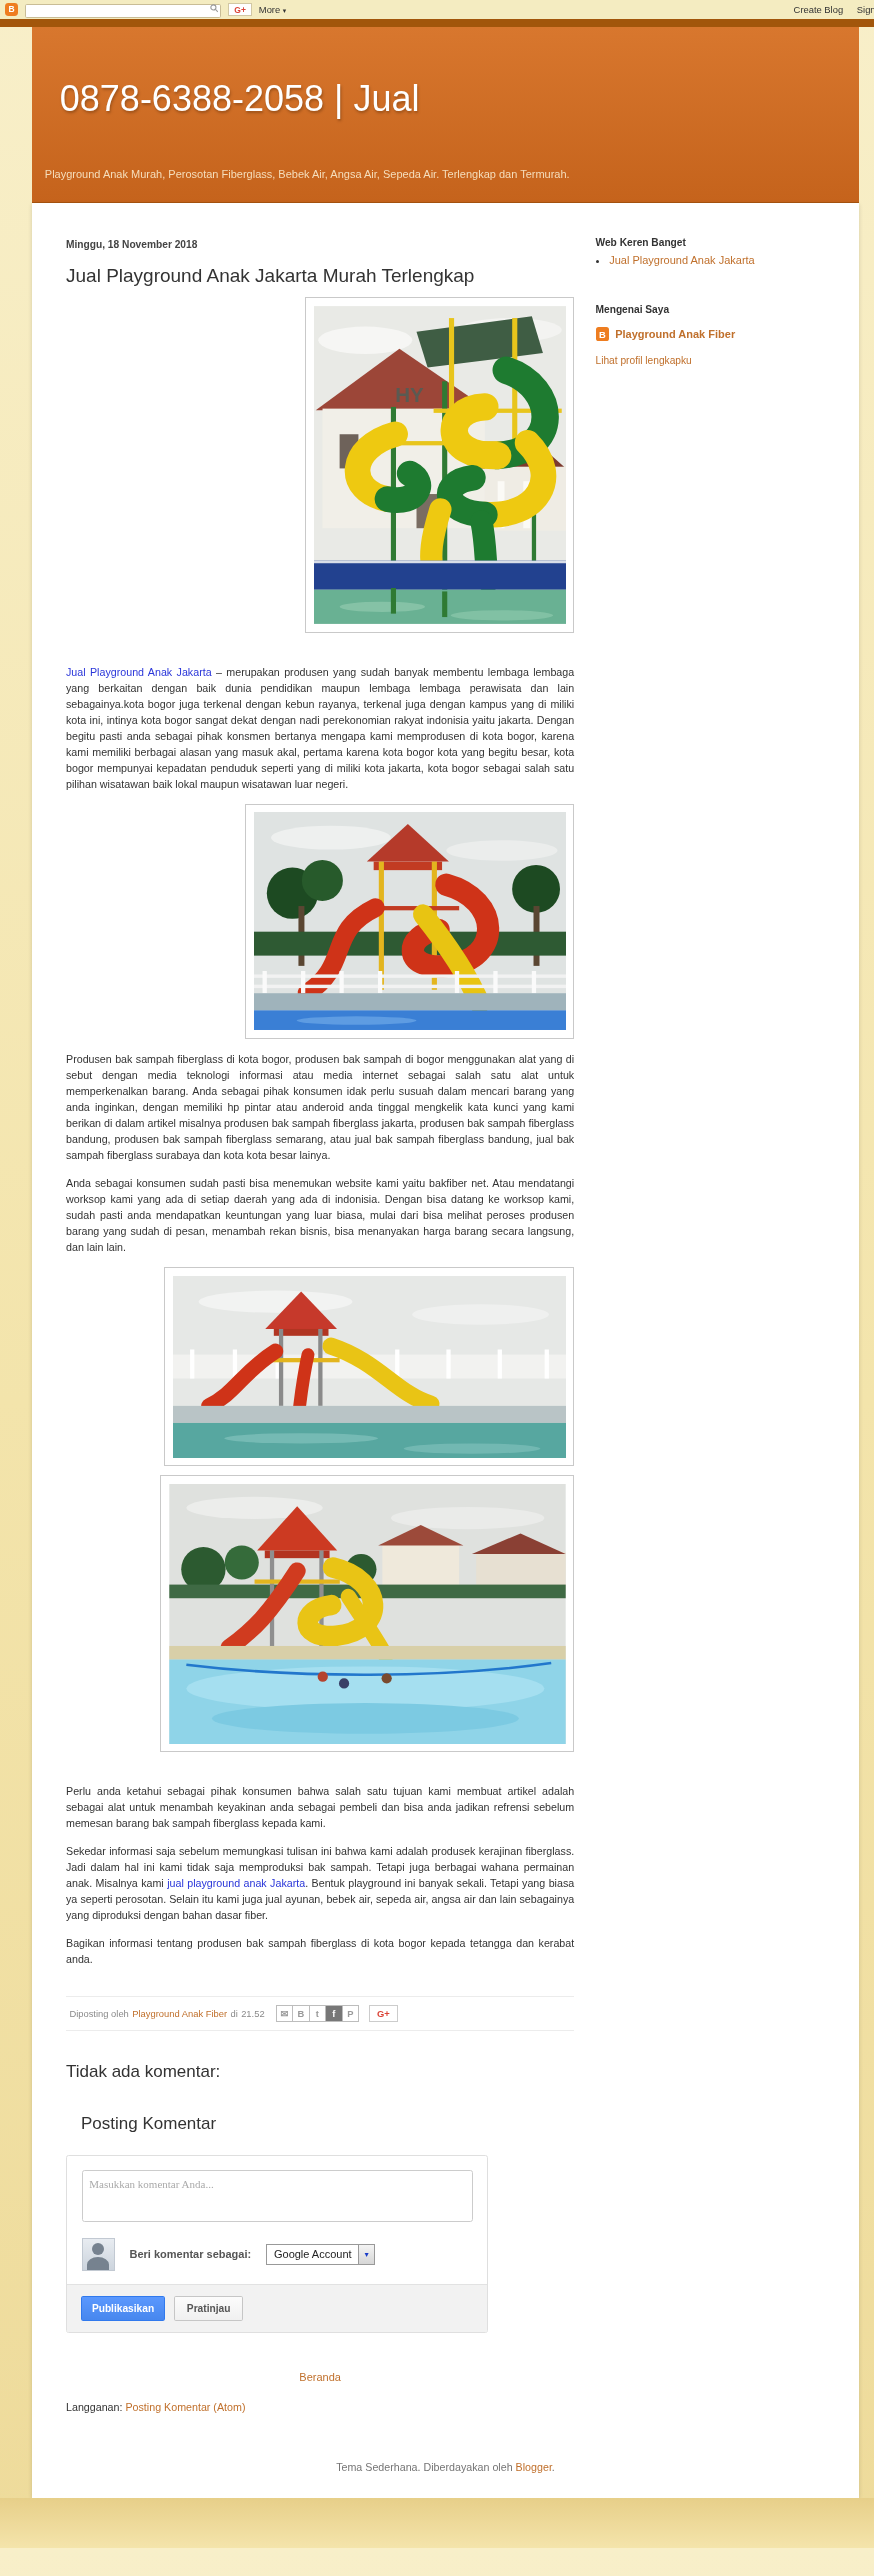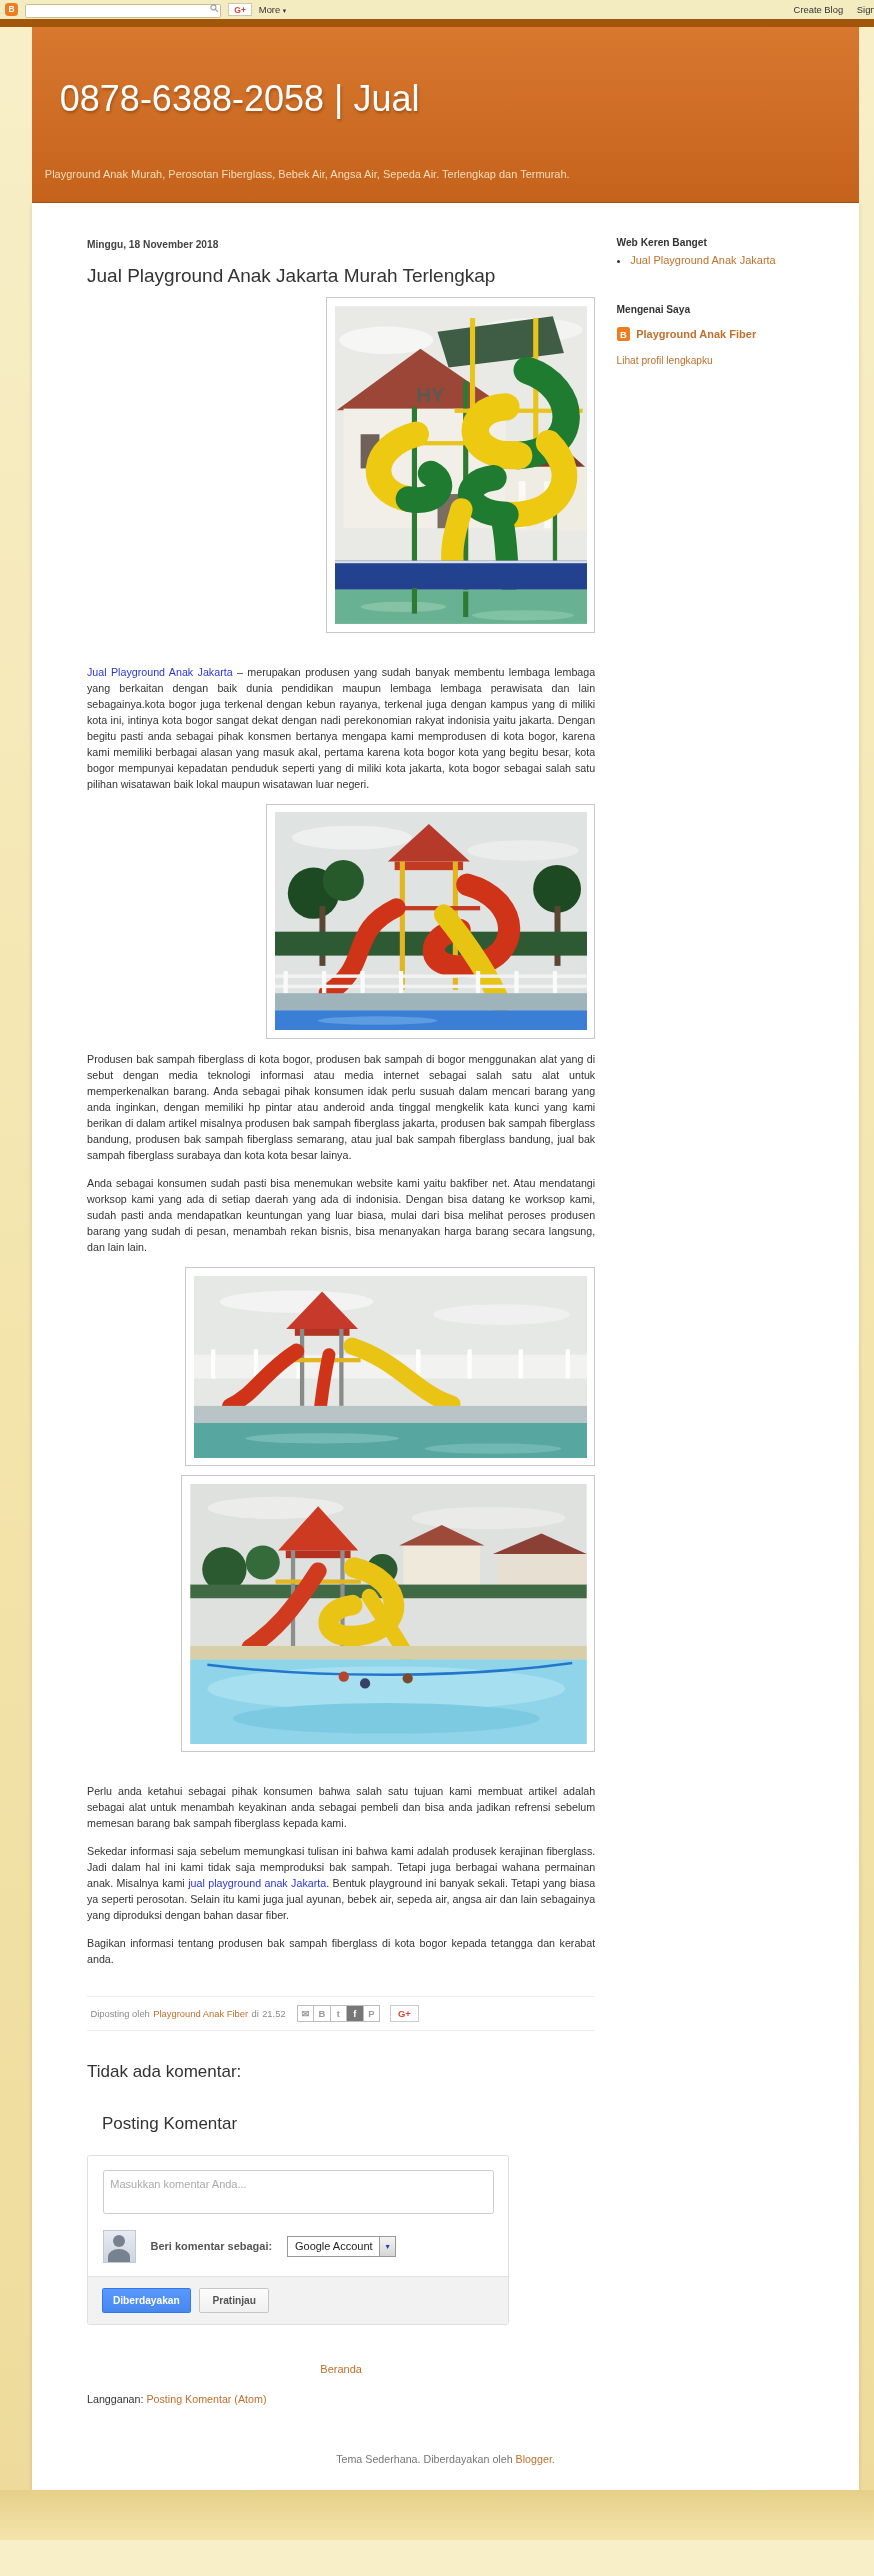--- a/index.html
+++ b/index.html
@@ -24,21 +24,21 @@
   .sign-in{margin-right:-12px;}
   .topstrip{height:7.7px;background:#a2560b;}
   
   .page{width:827px;margin:0 0 0 32px;}
   .header-box{background:linear-gradient(#d8772e,#c5631c);border-bottom:0.9px solid #a8540f;
     padding:27px 12.8px 22px 12.8px;}
   .blog-title{color:#fff;font-size:36px;line-height:60px;font-weight:normal;margin:15px;
     text-shadow:0.9px 1.7px 2.6px rgba(60,30,0,.35);}
   .blog-desc{color:#f5debc;font-size:11px;margin-top:39px;}
   .content-white{background:#fff;box-shadow:0 0.9px 4.3px rgba(0,0,0,.15);}
-  .cols{display:flex;padding-left:21px;}
+  .cols{display:flex;}
   .main-col{width:555px;padding:36px 12.8px 0 34px;box-sizing:border-box;}
   .sidebar{width:225px;margin-left:8.5px;padding-top:34px;}
   
   .post-date{font-size:10.2px;font-weight:bold;color:#444;}
   .post-title{font-size:19px;font-weight:normal;color:#333;margin:15.4px 0 10.2px 0;}
   .post-body{font-size:10.7px;color:#333;line-height:16px;text-align:justify;}
   .post-body p{margin:12px 0;}
   .inline-link{color:#2a36d9;text-decoration:none;cursor:pointer;}
   .img-wrap{text-align:right;margin:8.5px 0 31px 0;}
   .img-wrap.tight{margin-bottom:6.8px;}
@@ -53,22 +53,22 @@
   .share-ic{width:15.4px;height:15.4px;border:0.9px solid #bdbdbd;background:#fff;color:#9a9a9a;
     font-size:9.4px;font-weight:bold;display:flex;align-items:center;justify-content:center;cursor:pointer;margin-left:-0.9px;}
   .share-ic.fb{background:#777;color:#fff;}
   .gplus-share{margin-left:6.8px;background:#fff;border:0.9px solid #ccc;color:#db4437;font-weight:bold;
     font-size:9.4px;padding:1.7px 6.8px;cursor:pointer;}
   
   .no-comments{font-size:17px;color:#333;font-weight:normal;margin:31px 0 0 0;}
   .post-comment{font-size:17px;color:#333;font-weight:normal;margin:32px 0 0 15px;}
   .cform{width:420px;border:0.9px solid #dfdfdf;border-radius:2.6px;margin-top:20.5px;overflow:hidden;}
   .cform-body{padding:14.5px 14.5px 12.8px 14.5px;}
-  .cform textarea{width:100%;height:44px;box-sizing:border-box;border:0.9px solid #ccc;border-radius:2.6px;
-    font-family:Liberation Sans, sans-serif;font-size:11px;color:#333;padding:6.8px;resize:none;outline:none;}
+  .cform textarea{width:100%;height:52px;box-sizing:border-box;border:0.9px solid #ccc;border-radius:2.6px;
+    font-family:Liberation Serif, serif;font-size:11px;color:#333;padding:6.8px;resize:none;outline:none;}
   .cform textarea::placeholder{color:#aaa;}
   .cform-row{display:flex;align-items:center;margin-top:12.8px;gap:15px;}
   .avatar{width:31px;height:31px;background:linear-gradient(#e8ecf1,#ccd4dd);border:0.9px solid #c2c9d2;
     position:relative;overflow:hidden;}
   .avatar::before{content:"";position:absolute;left:9.4px;top:4.3px;width:12px;height:12px;border-radius:50%;background:#76markdown;background:#76828f;}
   .avatar::after{content:"";position:absolute;left:4.3px;top:18px;width:22px;height:15.4px;border-radius:50% 50% 0 0;background:#76828f;}
   .as-label{font-size:11px;font-weight:bold;color:#555;}
   .select-box{display:inline-flex;align-items:center;border:0.9px solid #999;background:#fff;height:19px;cursor:pointer;}
   .select-val{font-size:11px;color:#222;padding:0 6.8px;}
   .select-arrow{width:14.5px;height:100%;background:linear-gradient(#f4f4f4,#d6d6d6);border-left:0.9px solid #999;
@@ -320,21 +320,21 @@
             <div class="cform-row">
               <span class="avatar"></span>
               <span class="as-label">Beri komentar sebagai:</span>
               <span class="select-box">
                 <span class="select-val">Google Account</span>
                 <span class="select-arrow">▼</span>
               </span>
             </div>
           </div>
           <div class="cform-foot">
-            <button class="btn-publish">Diberdayakan</button>
+            <button class="btn-publish">Publikasikan</button>
             <button class="btn-preview">Pratinjau</button>
           </div>
         </div>
 
         <div class="home-link-wrap">
           <a class="home-link">Beranda</a>
         </div>
         <div class="subscribe-line">
           <span>Langganan:</span>
           <a>Posting Komentar (Atom)</a>

